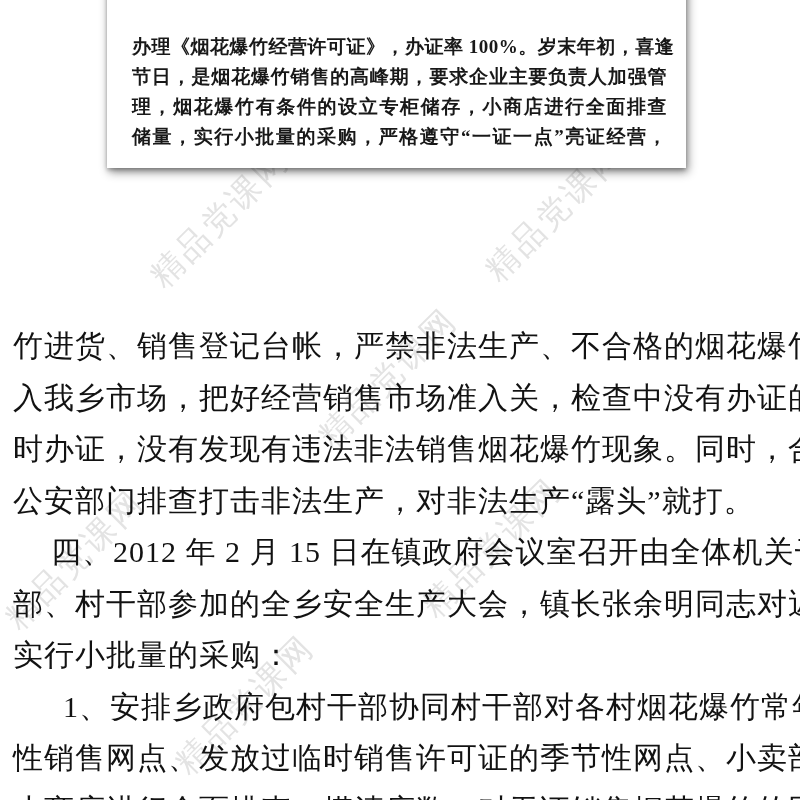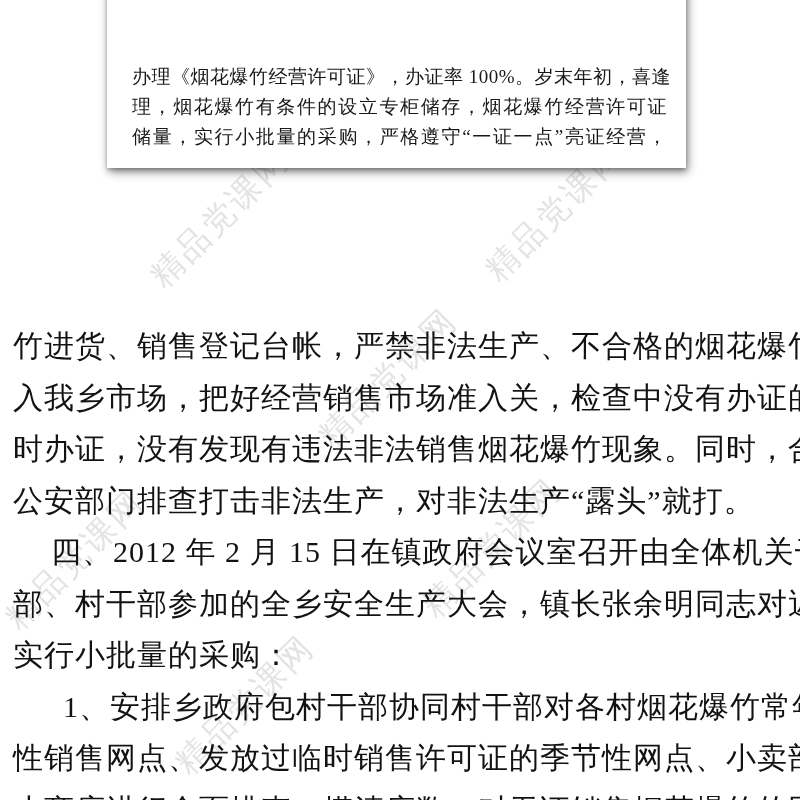--- a/index.html
+++ b/index.html
@@ -37,20 +37,21 @@
   }
   .page1-text {
     position: absolute;
     left: 25px;
     right: 19px;
     bottom: 16px;
     font-size: 19px;
     line-height: 30px;
     letter-spacing: 0.5px;
     color: #181818;
+    font-weight: bold;
   }
 
   
   .page2-text {
     position: absolute;
     left: 13px;
     top: 320px;
     width: 747px;
     z-index: 2;
     font-size: 30px;
@@ -79,21 +80,22 @@
   <div class="watermark" style="left:220px; top:218px;">精品党课网</div>
   <div class="watermark" style="left:555px; top:212px;">精品党课网</div>
   <div class="watermark" style="left:388px; top:378px;">精品党课网</div>
   <div class="watermark" style="left:75px; top:560px;">精品党课网</div>
   <div class="watermark" style="left:492px; top:548px;">精品党课网</div>
   <div class="watermark" style="left:245px; top:705px;">精品党课网</div>
 
   <div class="page1">
     <div class="page1-text">
       <div class="jline">办理《烟花爆竹经营许可证》，办证率 100%。岁末年初，喜逢</div>
-      <div class="jline">理，烟花爆竹有条件的设立专柜储存，烟花爆竹经营许可证</div>
+      <div class="jline">节日，是烟花爆竹销售的高峰期，要求企业主要负责人加强管</div>
+      <div class="jline">理，烟花爆竹有条件的设立专柜储存，小商店进行全面排查</div>
       <div class="jline">储量，实行小批量的采购，严格遵守“一证一点”亮证经营，</div>
     </div>
   </div>
 
   <div class="page2-text">
     <div class="jline">竹进货、销售登记台帐，严禁非法生产、不合格的烟花爆竹流</div>
     <div class="jline">入我乡市场，把好经营销售市场准入关，检查中没有办证的及</div>
     <div class="jline">时办证，没有发现有违法非法销售烟花爆竹现象。同时，合同</div>
     <div class="jline short">公安部门排查打击非法生产，对非法生产“露头”就打。</div>
     <div class="jline ind1">四、2012 年 2 月 15 日在镇政府会议室召开由全体机关干</div>

